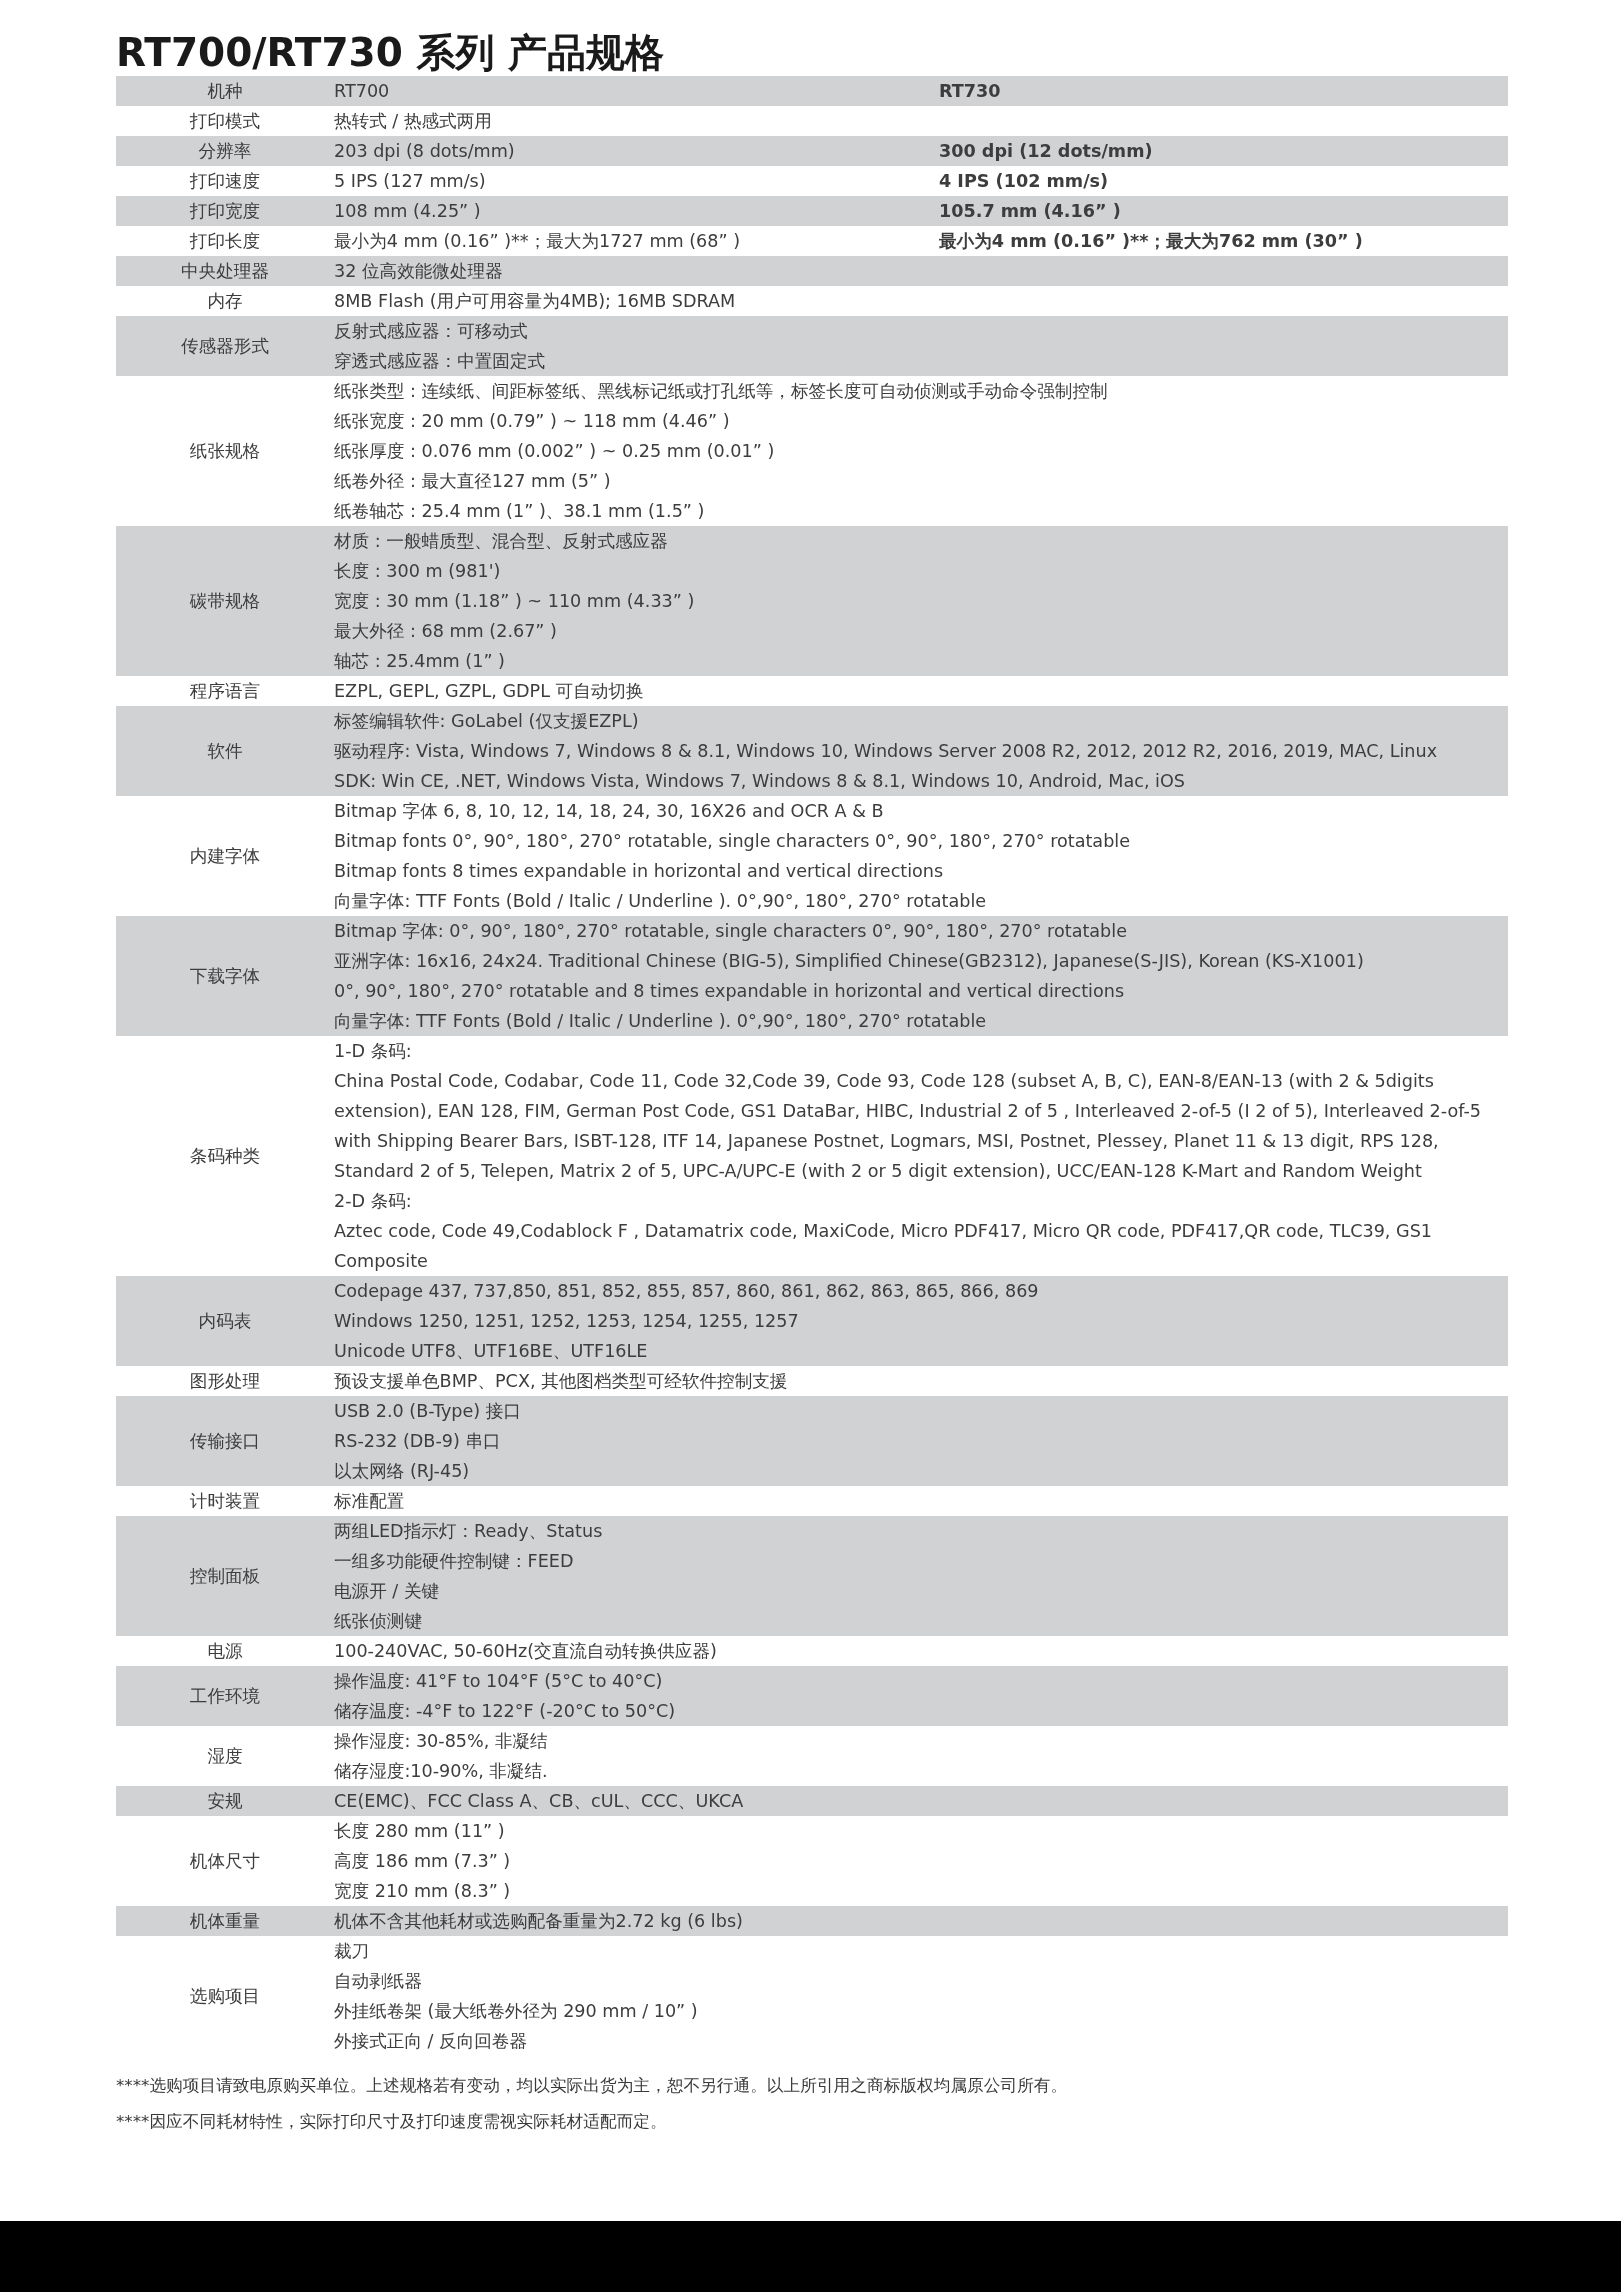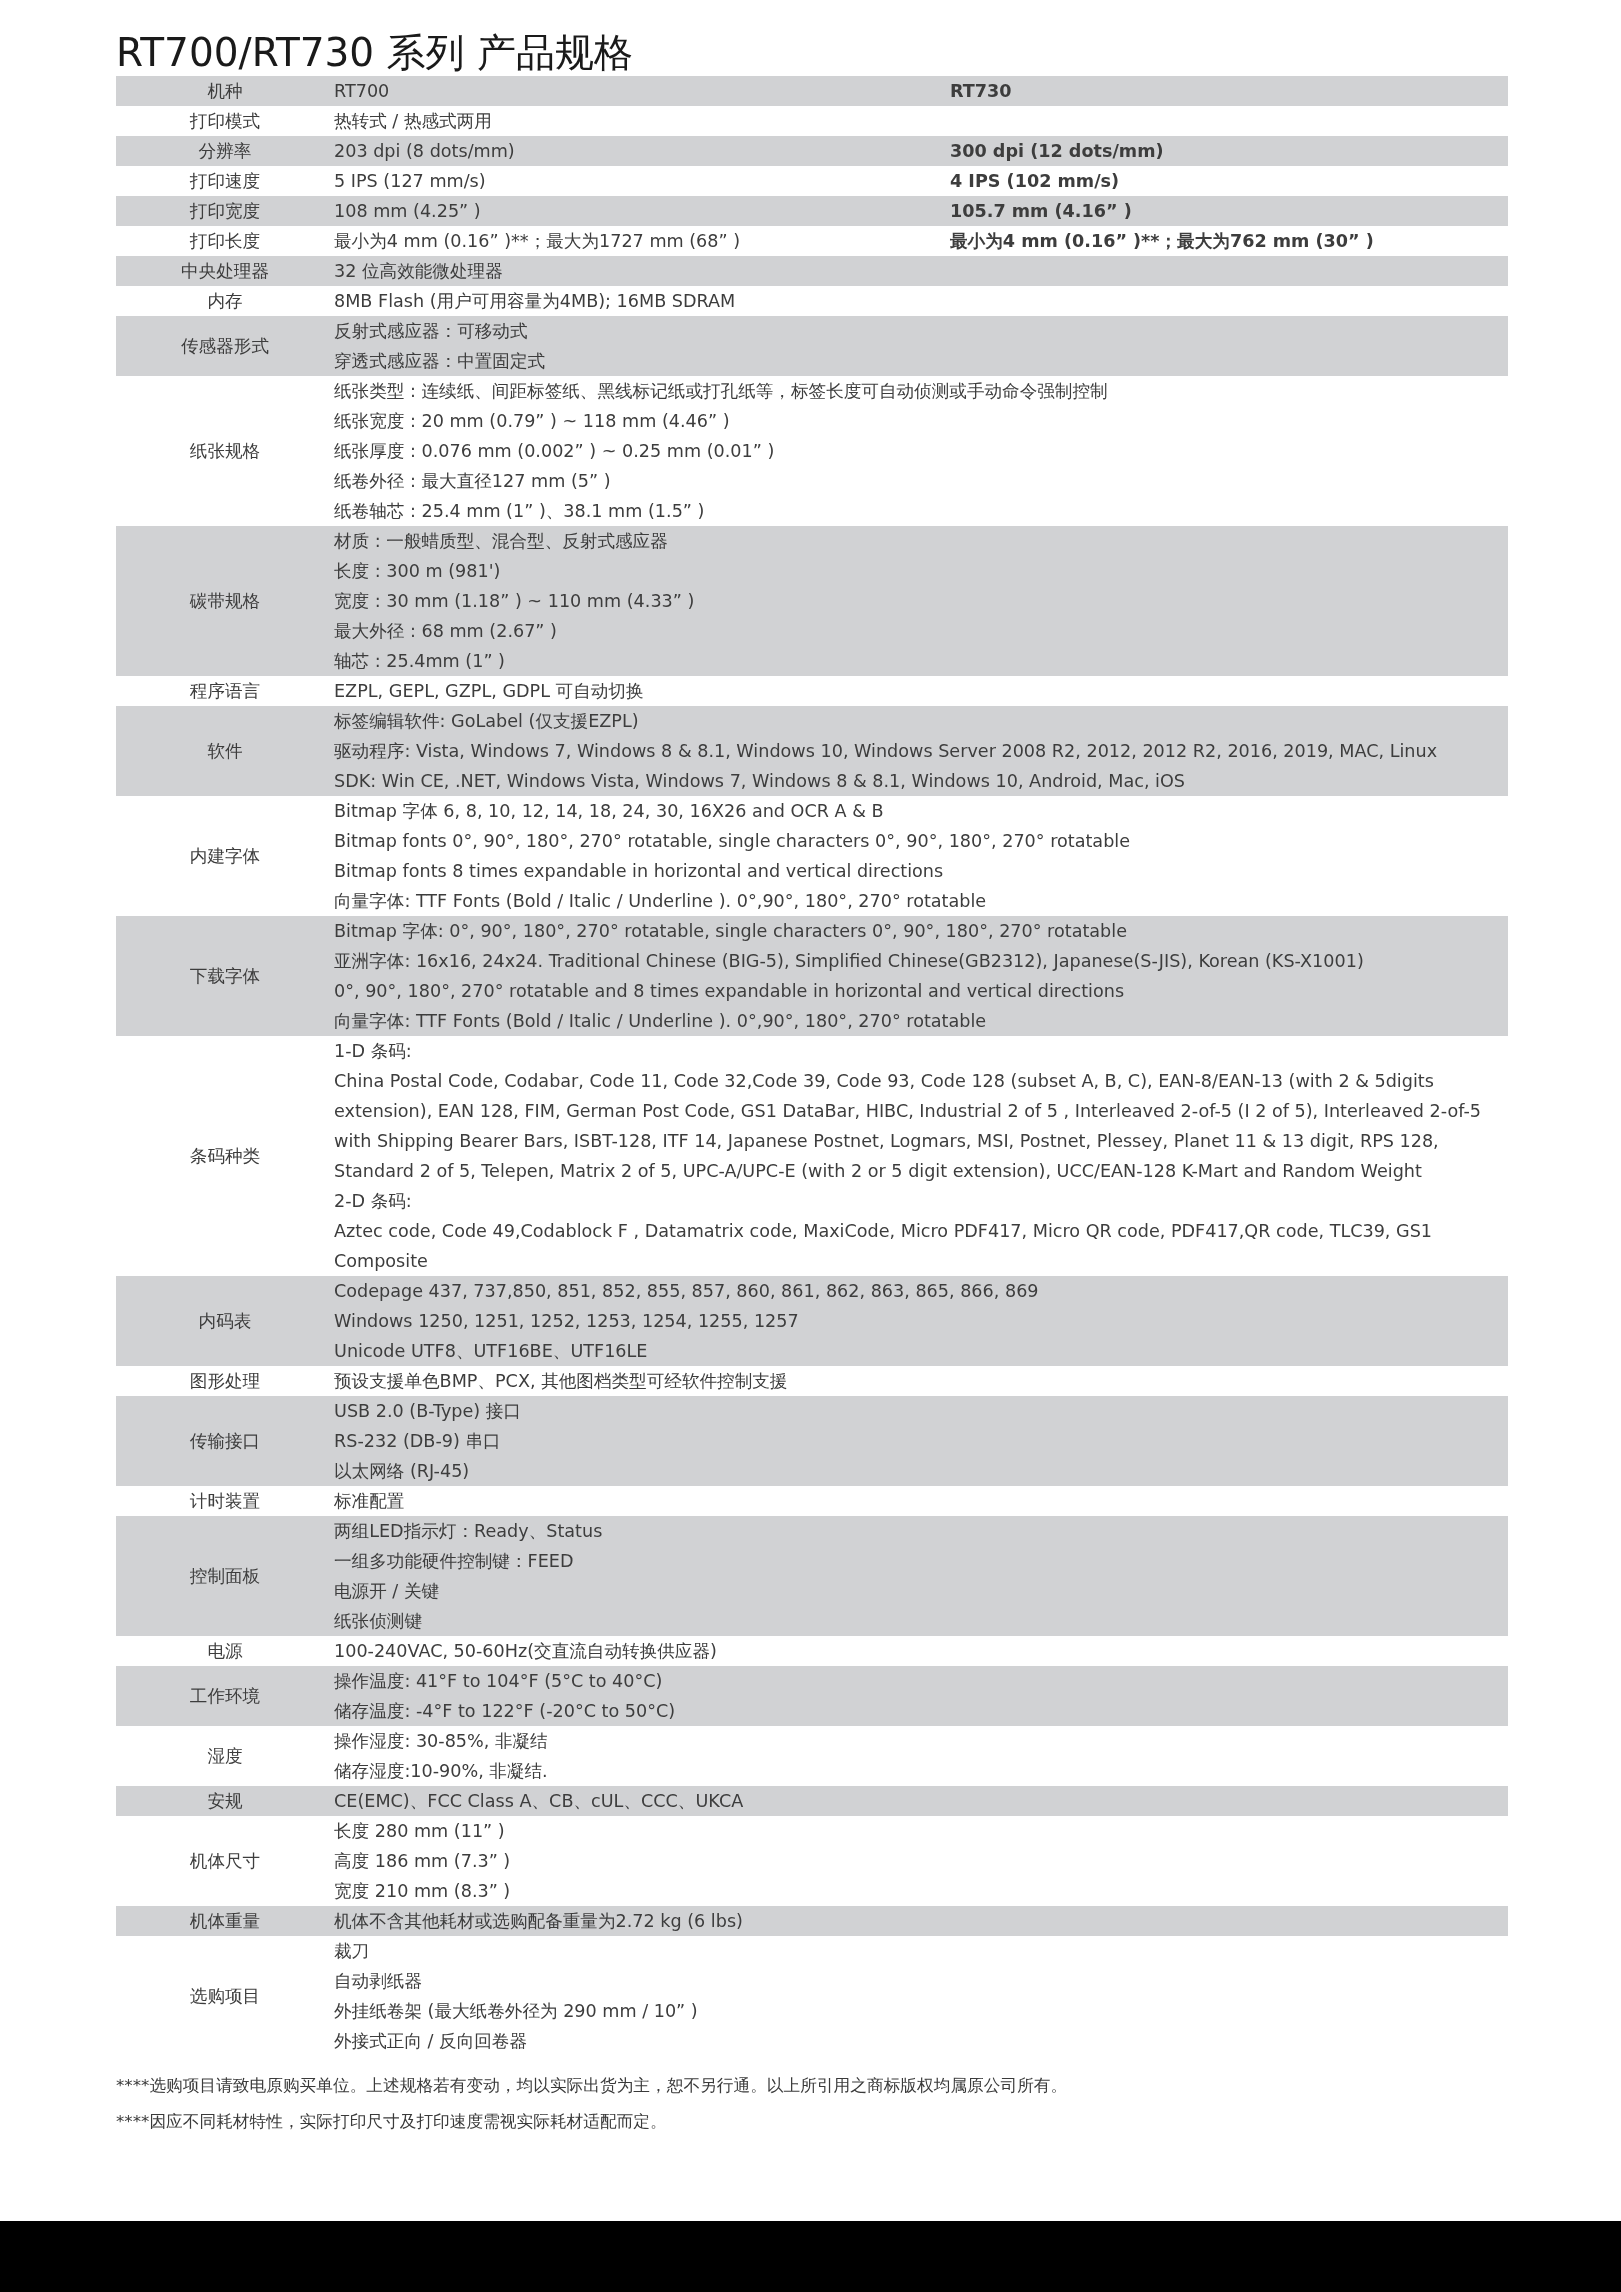--- a/index.html
+++ b/index.html
@@ -14,21 +14,21 @@
     flex-direction: column;
   }
   .page {
     flex: 1;
     padding: 29px 114px 29px 116px;
   }
   .page-title {
     margin: 0;
     font-size: 39px;
     line-height: 47px;
-    font-weight: 400;
+    font-weight: 700;
     color: #1a1a1a;
   }
   .spec-table {
     width: 1392px;
   }
   .spec-row {
     display: flex;
     font-size: 17.6px;
     line-height: 30px;
   }
@@ -40,21 +40,20 @@
     flex: none;
     display: flex;
     align-items: center;
     justify-content: center;
     text-align: center;
   }
   .spec-values {
     flex: 1;
     min-width: 0;
     padding-right: 9.8px;
-    gap: 11px;
   }
   .spec-values.two-col { display: flex; }
   .spec-cell.col1 { width: 605px; flex: none; }
   .spec-cell.col2 { flex: 1; font-weight: bold; }
   .spec-line { min-height: 30px; }
   .footnotes {
     margin-top: 11px;
     font-size: 16.7px;
     line-height: 36px;
     color: #3a3a3a;

